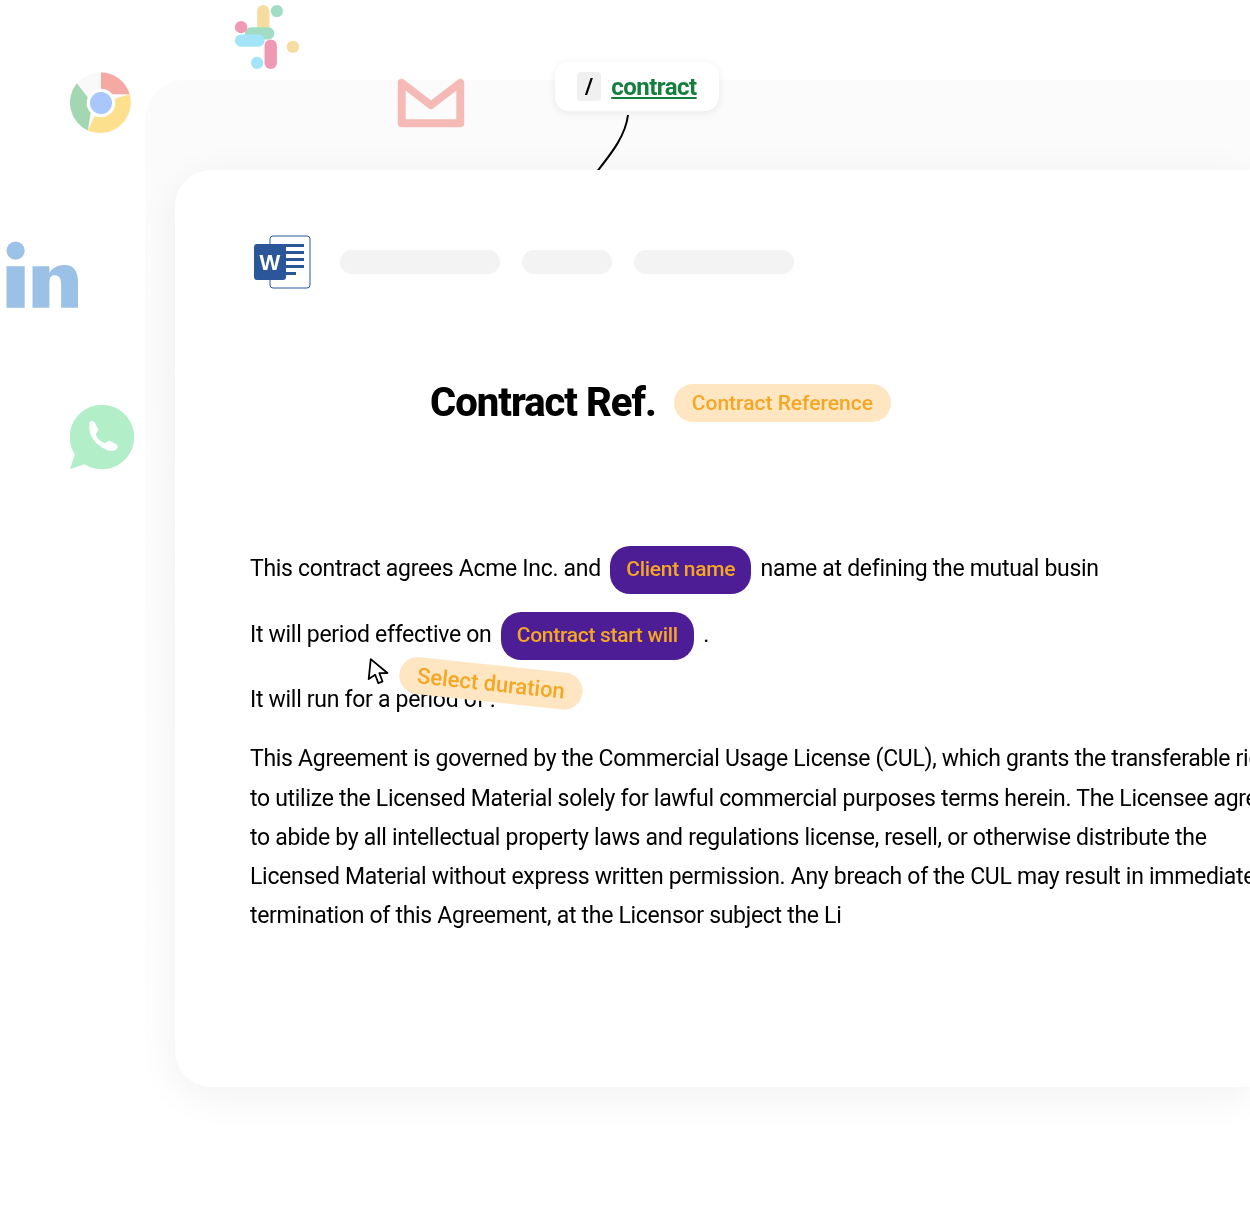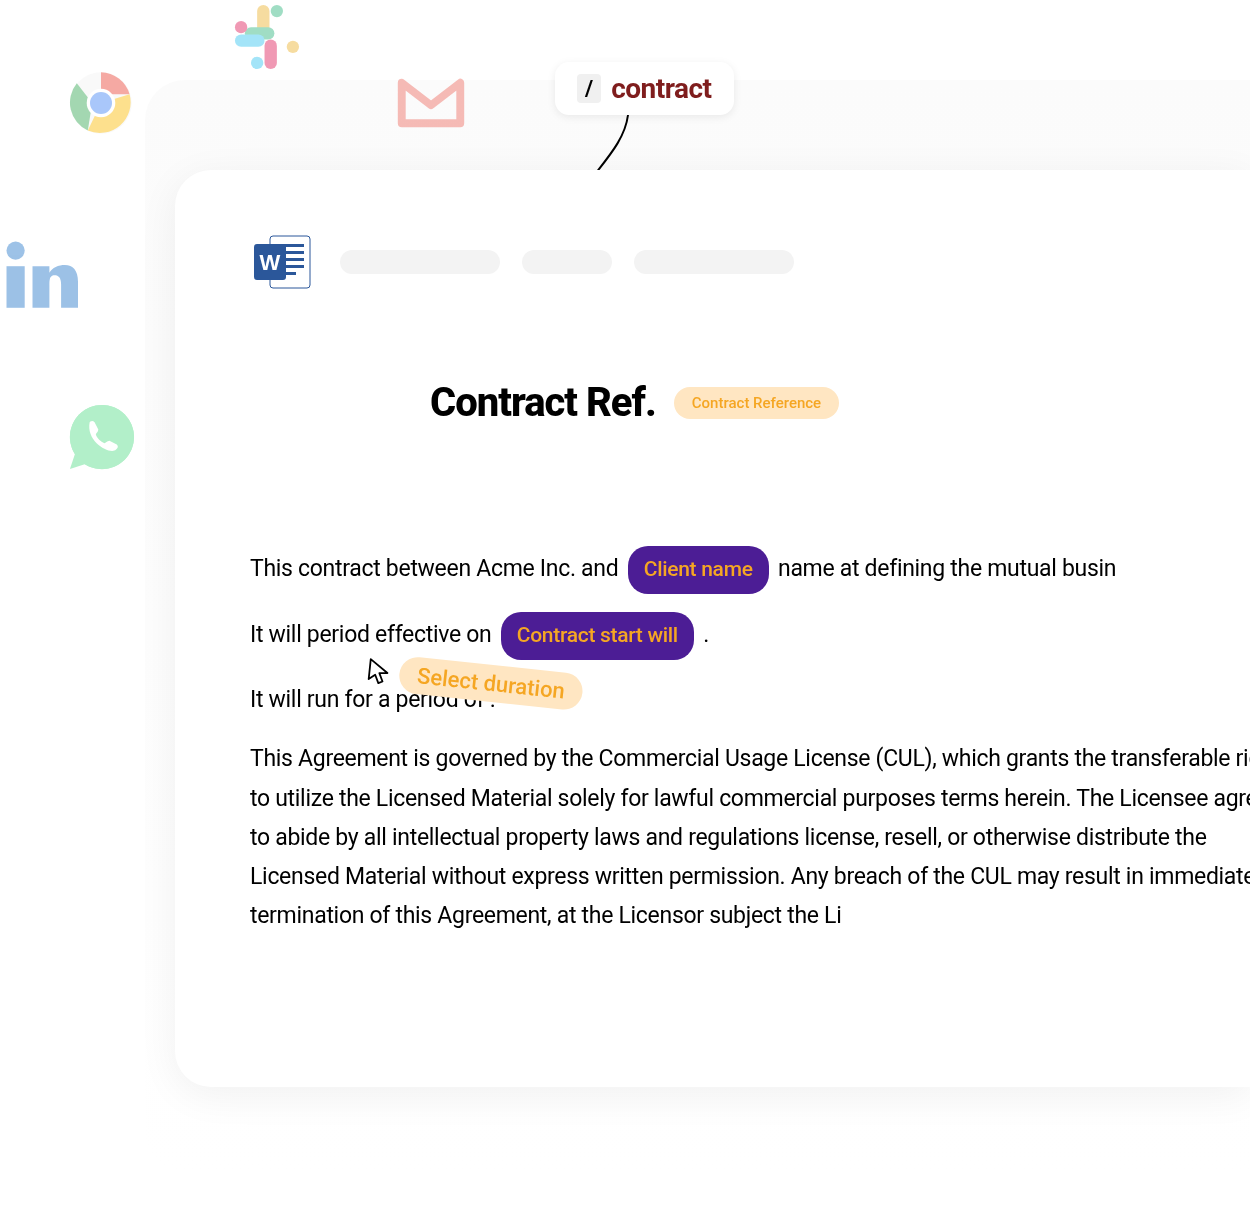--- a/index.html
+++ b/index.html
@@ -65,23 +65,24 @@
       background: #f0f0f0;
       padding: 2px 8px;
       border-radius: 4px;
       font-weight: 700;
       font-size: 22px;
       color: #000;
     }
     
     .slash-text {
       font-weight: 700;
-      font-size: 28px;
-      color: #7f1d1d;
+      font-size: 24px;
+      color: #15803d;
       letter-spacing: -0.5px;
+      text-decoration: underline;
     }
     
     
     .arrow-svg {
       position: absolute;
       top: 110px;
       left: 548px;
       width: 100px;
       height: 135px;
     }
@@ -157,21 +158,21 @@
       color: #000;
       letter-spacing: -1px;
     }
     
     .orange-chip {
       display: inline-block;
       background: #ffe6c2;
       color: #f5a623;
       padding: 7px 18px;
       border-radius: 20px;
-      font-size: 15px;
+      font-size: 21px;
       font-weight: 500;
     }
     
     .doc-body {
       margin-left: -180px;
       font-size: 23px;
       line-height: 1.9;
       color: #000;
       letter-spacing: -0.3px;
       white-space: nowrap;
@@ -319,21 +320,21 @@
   </div>
 
   <div class="doc-content">
     <div class="doc-title-row">
       <span class="doc-title">Contract Ref.</span>
       <span class="orange-chip">Contract Reference</span>
     </div>
 
     <div class="doc-body">
       <p>
-        <span>This contract between Acme Inc. and </span><span class="inline-chip">Client name</span><span> name at defining the mutual busin</span>
+        <span>This contract agrees Acme Inc. and </span><span class="inline-chip">Client name</span><span> name at defining the mutual busin</span>
       </p>
       <p>
         <span>It will period effective on </span><span class="inline-chip">Contract start will</span><span> .</span>
       </p>
       <p>It will run for a period of  .</p>
       <p class="para-block">This Agreement is governed by the Commercial Usage License (CUL), which grants the transferable rights to utilize the Licensed Material solely for lawful commercial purposes terms herein. The Licensee agrees to abide by all intellectual property laws and regulations license, resell, or otherwise distribute the Licensed Material without express written permission. Any breach of the CUL may result in immediate termination of this Agreement, at the Licensor subject the Li</p>
     </div>
   </div>
 </div>
 

